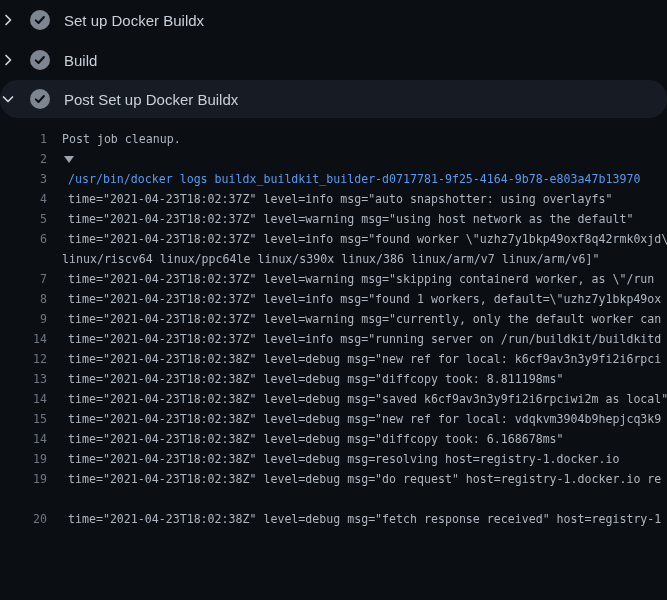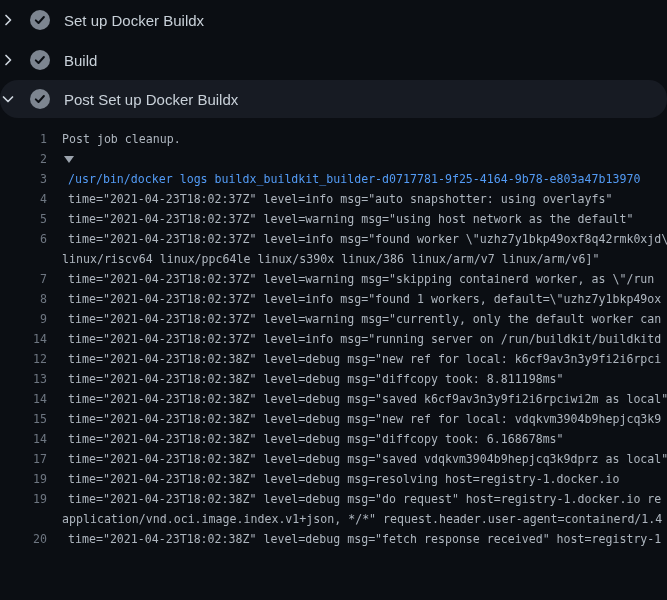--- a/index.html
+++ b/index.html
@@ -88,18 +88,17 @@
     <div class="log-line wrapline"><span class="num"></span><span class="txt">linux/riscv64 linux/ppc64le linux/s390x linux/386 linux/arm/v7 linux/arm/v6]"</span></div>
     <div class="log-line indent1"><span class="num">7</span><span class="txt">time="2021-04-23T18:02:37Z" level=warning msg="skipping containerd worker, as \"/run</span></div>
     <div class="log-line indent1"><span class="num">8</span><span class="txt">time="2021-04-23T18:02:37Z" level=info msg="found 1 workers, default=\"uzhz7y1bkp49ox</span></div>
     <div class="log-line indent1"><span class="num">9</span><span class="txt">time="2021-04-23T18:02:37Z" level=warning msg="currently, only the default worker can</span></div>
     <div class="log-line indent1"><span class="num">14</span><span class="txt">time="2021-04-23T18:02:37Z" level=info msg="running server on /run/buildkit/buildkitd</span></div>
     <div class="log-line indent1"><span class="num">12</span><span class="txt">time="2021-04-23T18:02:38Z" level=debug msg="new ref for local: k6cf9av3n3y9fi2i6rpci</span></div>
     <div class="log-line indent1"><span class="num">13</span><span class="txt">time="2021-04-23T18:02:38Z" level=debug msg="diffcopy took: 8.811198ms"</span></div>
     <div class="log-line indent1"><span class="num">14</span><span class="txt">time="2021-04-23T18:02:38Z" level=debug msg="saved k6cf9av3n3y9fi2i6rpciwi2m as local"</span></div>
     <div class="log-line indent1"><span class="num">15</span><span class="txt">time="2021-04-23T18:02:38Z" level=debug msg="new ref for local: vdqkvm3904b9hepjcq3k9</span></div>
     <div class="log-line indent1"><span class="num">14</span><span class="txt">time="2021-04-23T18:02:38Z" level=debug msg="diffcopy took: 6.168678ms"</span></div>
-    <div class="log-line indent1"><span class="num">17</span><span class="txt">time="2021-04-23T18:02:38Z" level=debug msg="saved vdqkvm3904b9hepjcq3k9dprz as local"</span></div>
     <div class="log-line indent1"><span class="num">19</span><span class="txt">time="2021-04-23T18:02:38Z" level=debug msg=resolving host=registry-1.docker.io</span></div>
     <div class="log-line indent1"><span class="num">19</span><span class="txt">time="2021-04-23T18:02:38Z" level=debug msg="do request" host=registry-1.docker.io re</span></div>
-    <div class="log-line wrapline"><span class="num"></span><span class="txt">application/vnd.oci.image.index.v1+json, */*" request.header.user-agent=containerd/1.4</span></div>
+    <div class="log-line wrapline"><span class="num"></span></div>
     <div class="log-line indent1"><span class="num">20</span><span class="txt">time="2021-04-23T18:02:38Z" level=debug msg="fetch response received" host=registry-1</span></div>
   </div>
 
 </body></html>

